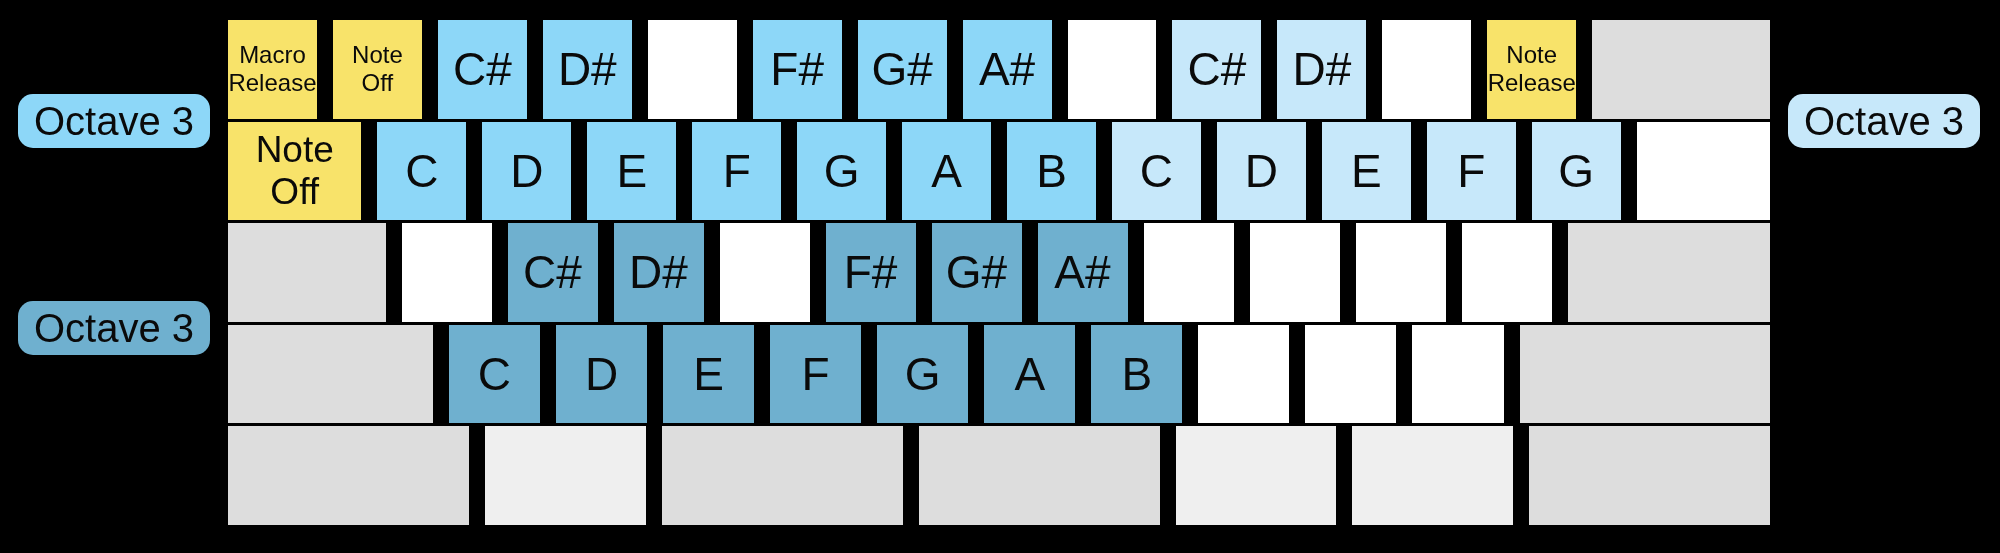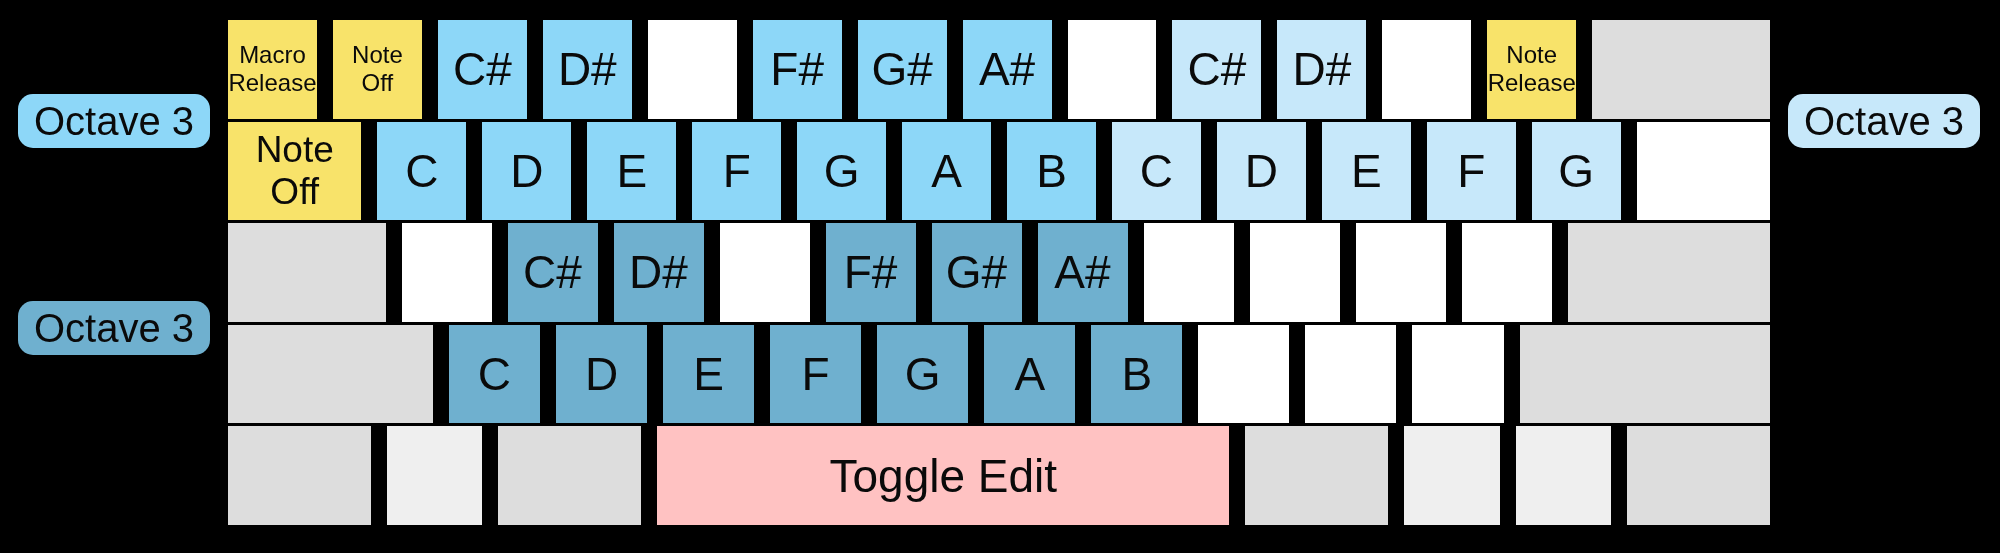--- a/index.html
+++ b/index.html
@@ -112,20 +112,19 @@
         <div class="key c-octave1 s-lg" style="flex: 1 1 0px;">B</div>
         <div class="key c-blank" style="flex: 1 1 0px;"></div>
         <div class="key c-blank" style="flex: 1 1 0px;"></div>
         <div class="key c-blank" style="flex: 1 1 0px;"></div>
         <div class="key c-gray" style="flex: 2.75 2.75 0px;"></div>
       </div>
       <div class="row">
         <div class="key c-gray" style="flex: 1.5 1.5 0px;"></div>
         <div class="key c-gray-light" style="flex: 1 1 0px;"></div>
         <div class="key c-gray" style="flex: 1.5 1.5 0px;"></div>
-        <div class="key c-pink s-lg" style="flex: 6 6 0px;">Toggle Edit</div>
         <div class="key c-gray" style="flex: 1.5 1.5 0px;"></div>
         <div class="key c-gray-light" style="flex: 1 1 0px;"></div>
         <div class="key c-gray-light" style="flex: 1 1 0px;"></div>
         <div class="key c-gray" style="flex: 1.5 1.5 0px;"></div>
       </div>
     </div>
 </div>
 
 </body></html>

